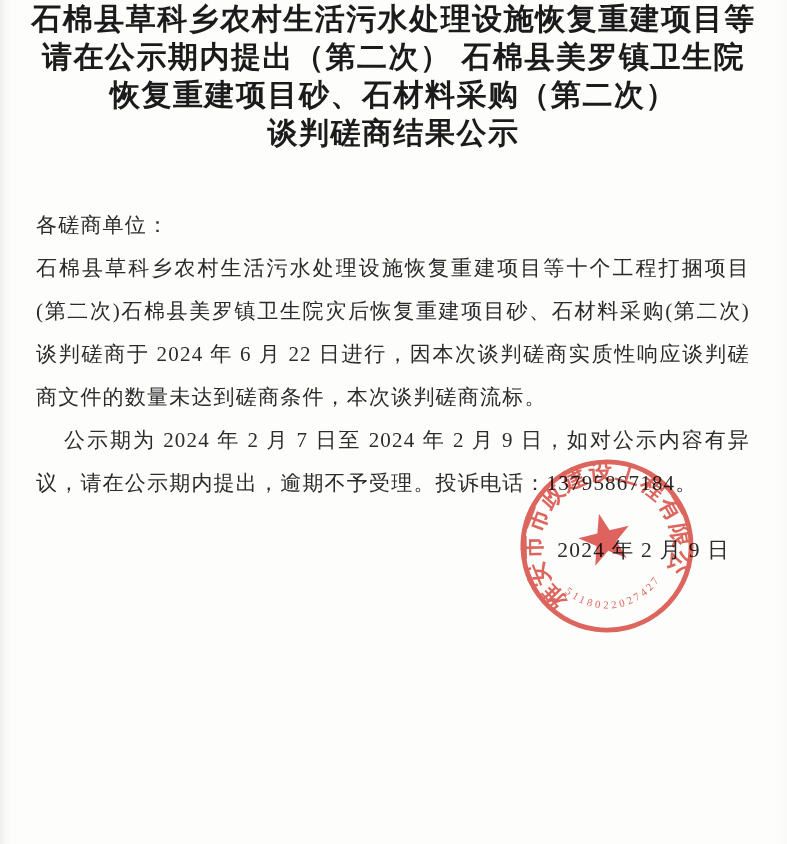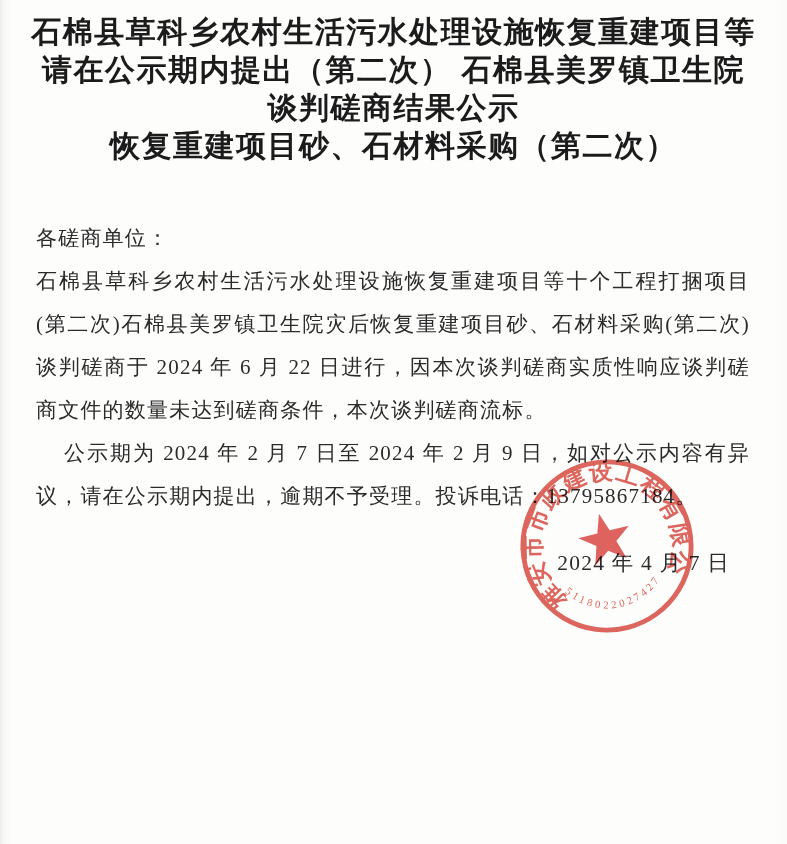--- a/index.html
+++ b/index.html
@@ -9,21 +9,20 @@
     background: #ffffff;
   }
   .page {
     position: relative;
     width: 787px;
     height: 844px;
     background: linear-gradient(90deg, #efefec 0px, #f9f9f7 5px, #fdfdfc 12px, #fdfdfc 775px, #fafaf8 787px);
     overflow: hidden;
   }
   .title-block {
-    padding-top: 13px;
     text-align: center;
     font-family: "Liberation Sans", sans-serif;
     font-weight: 700;
     font-size: 30px;
     line-height: 38px;
     letter-spacing: 1.5px;
     color: #1b1b1b;
   }
   .content {
     margin: 0 37px 0 36px;
@@ -65,31 +64,31 @@
   .seal-num { font-family: "Liberation Serif", serif; font-weight: 400; font-size: 11px; letter-spacing: 2px; }
 </style>
 </head>
 <body>
 
 <div class="page">
 
   <div class="title-block">
     <div>石棉县草科乡农村生活污水处理设施恢复重建项目等</div>
     <div>请在公示期内提出（第二次） 石棉县美罗镇卫生院</div>
+    <div>恢复重建项目砂、石材料采购（第二次）</div>
     <div>谈判磋商结果公示</div>
-    <div>恢复重建项目砂、石材料采购（第二次）</div>
   </div>
 
   <div class="content">
     <div class="salutation">各磋商单位：</div>
     <div class="body-par">石棉县草科乡农村生活污水处理设施恢复重建项目等十个工程打捆项目(第二次)石棉县美罗镇卫生院灾后恢复重建项目砂、石材料采购(第二次) 谈判磋商于 2024 年 6 月 22 日进行，因本次谈判磋商实质性响应谈判磋商文件的数量未达到磋商条件，本次谈判磋商流标。</div>
     <div class="body-par indented">公示期为 2024 年 2 月 7 日至 2024 年 2 月 9 日，如对公示内容有异议，请在公示期内提出，逾期不予受理。投诉电话：13795867184。</div>
 
     <div class="sig-block">
-      <div>2024 年 4 月 7 日</div>
+      <div>2024 年 2 月 9 日</div>
     </div>
   </div>
 
   <div class="seal">
     <svg viewBox="0 0 180 180" xmlns="http://www.w3.org/2000/svg" xmlns:xlink="http://www.w3.org/1999/xlink">
       <defs>
         <path id="sealTextArc" d="M 37.9 133.7 A 68 68 0 1 1 142.1 133.7" fill="none"></path>
         <path id="sealNumArc" d="M 34.6 122 A 64 64 0 0 0 145.4 122" fill="none"></path>
       </defs>
       <circle class="seal-ring" cx="90" cy="90" r="86" style="stroke: rgb(216, 73, 63);"></circle>

